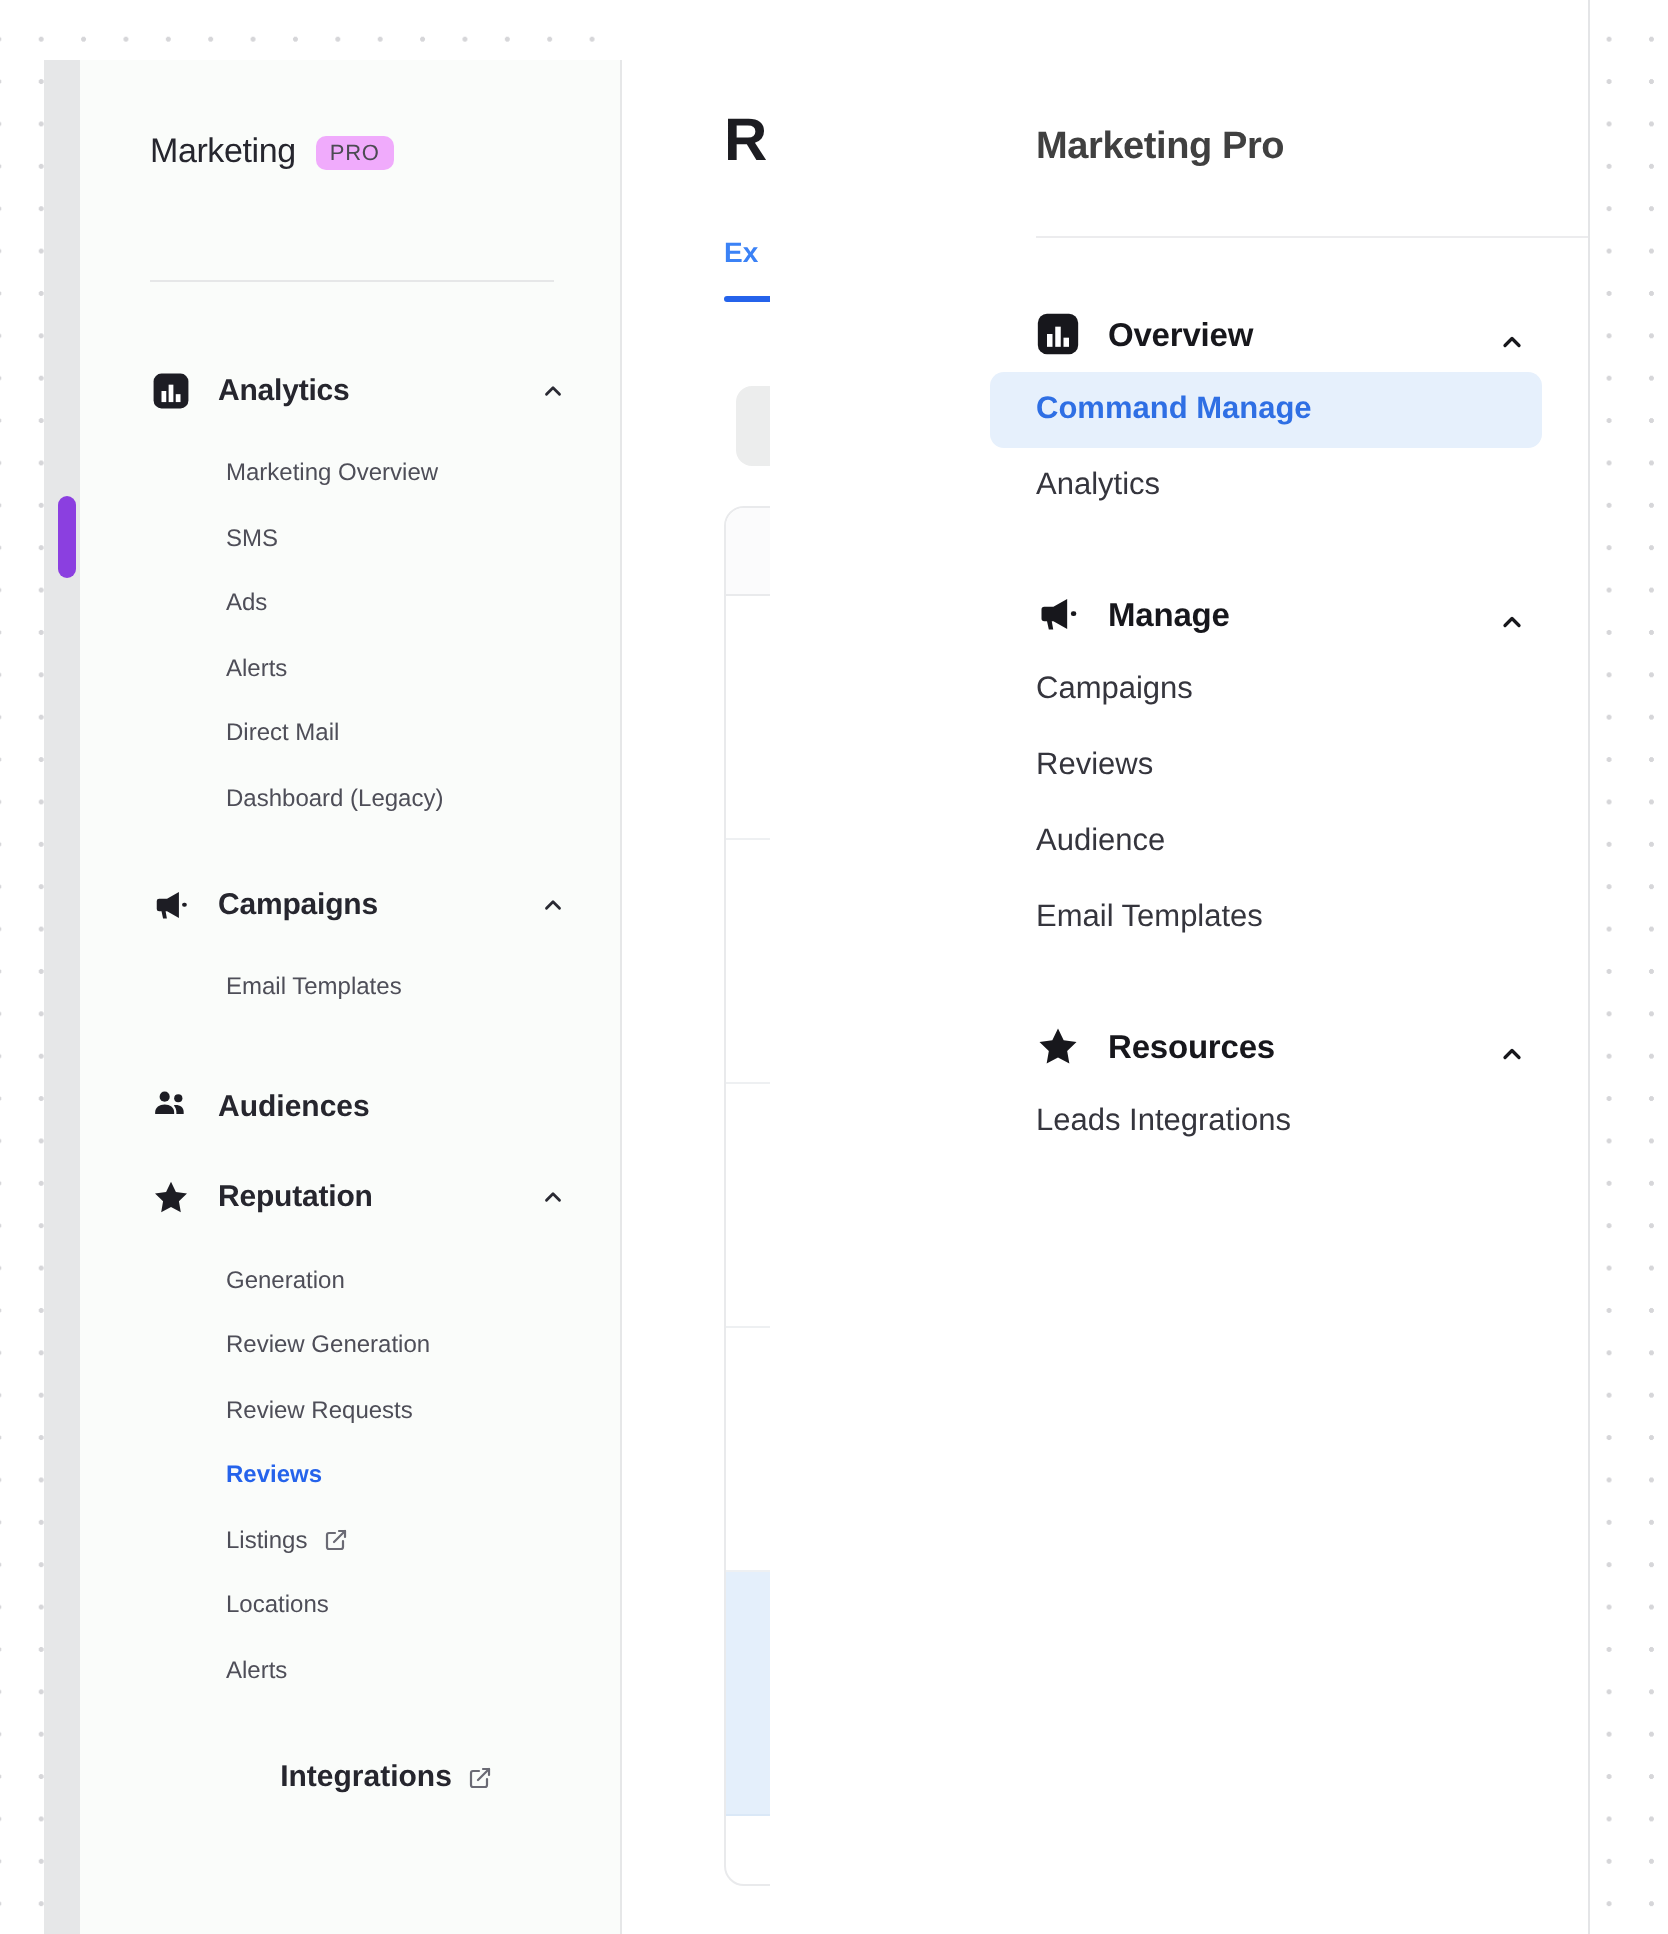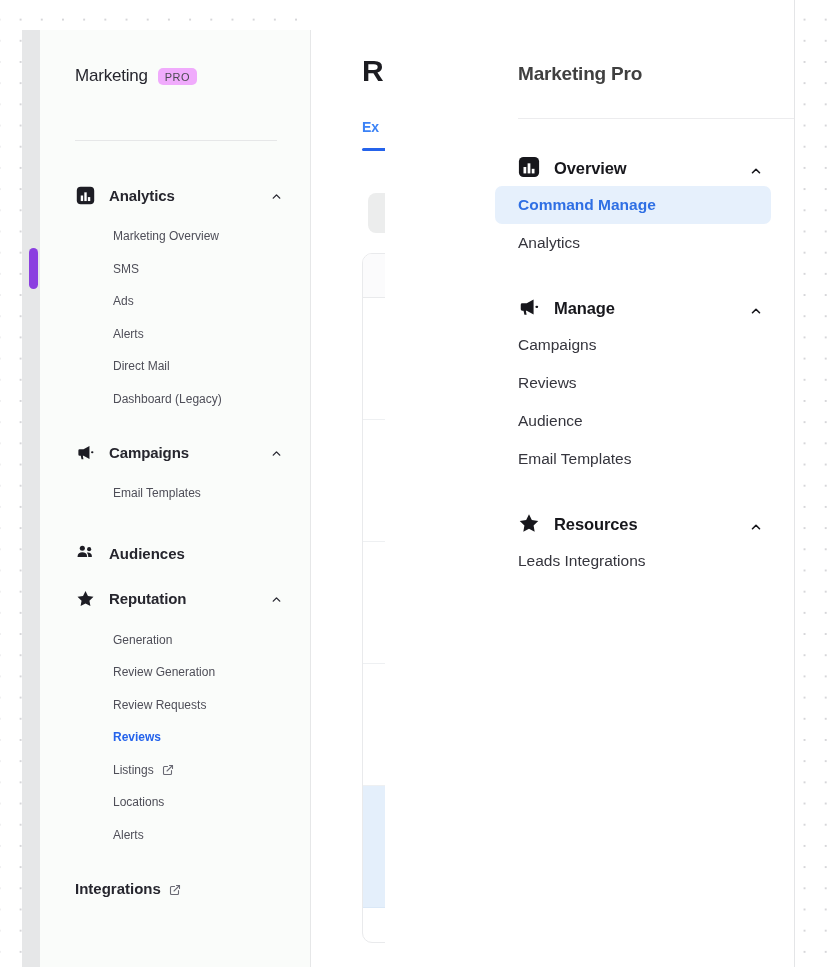--- a/index.html
+++ b/index.html
@@ -221,20 +221,21 @@
   #integrations-link {
     display: flex;
     align-items: center;
     gap: 8px;
     padding-left: 35px;
     height: 30px;
     font-size: 15px;
     font-weight: 700;
     color: #26262e;
     cursor: pointer;
+    justify-content: center;
   }
 
   
   #right-panel {
     position: absolute;
     left: 385px;
     top: 0;
     width: 410px;
     height: 967px;
     background: #ffffff;

